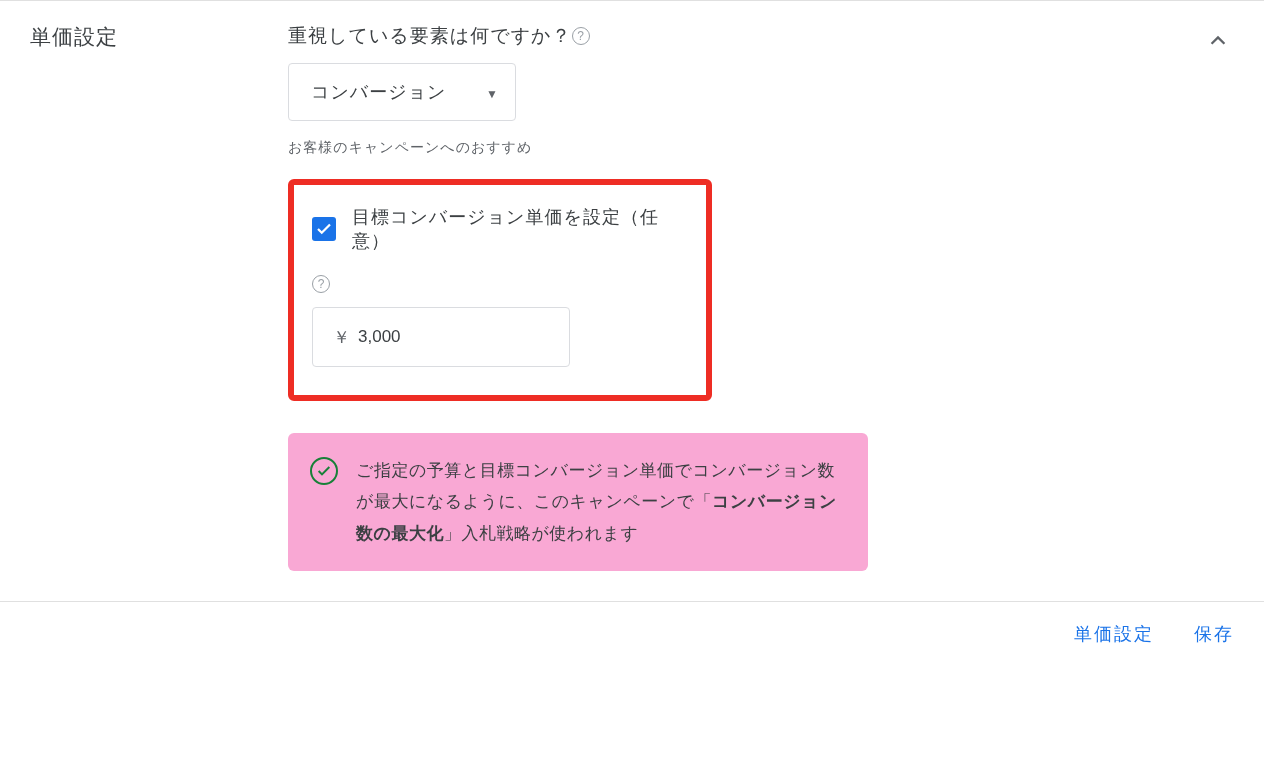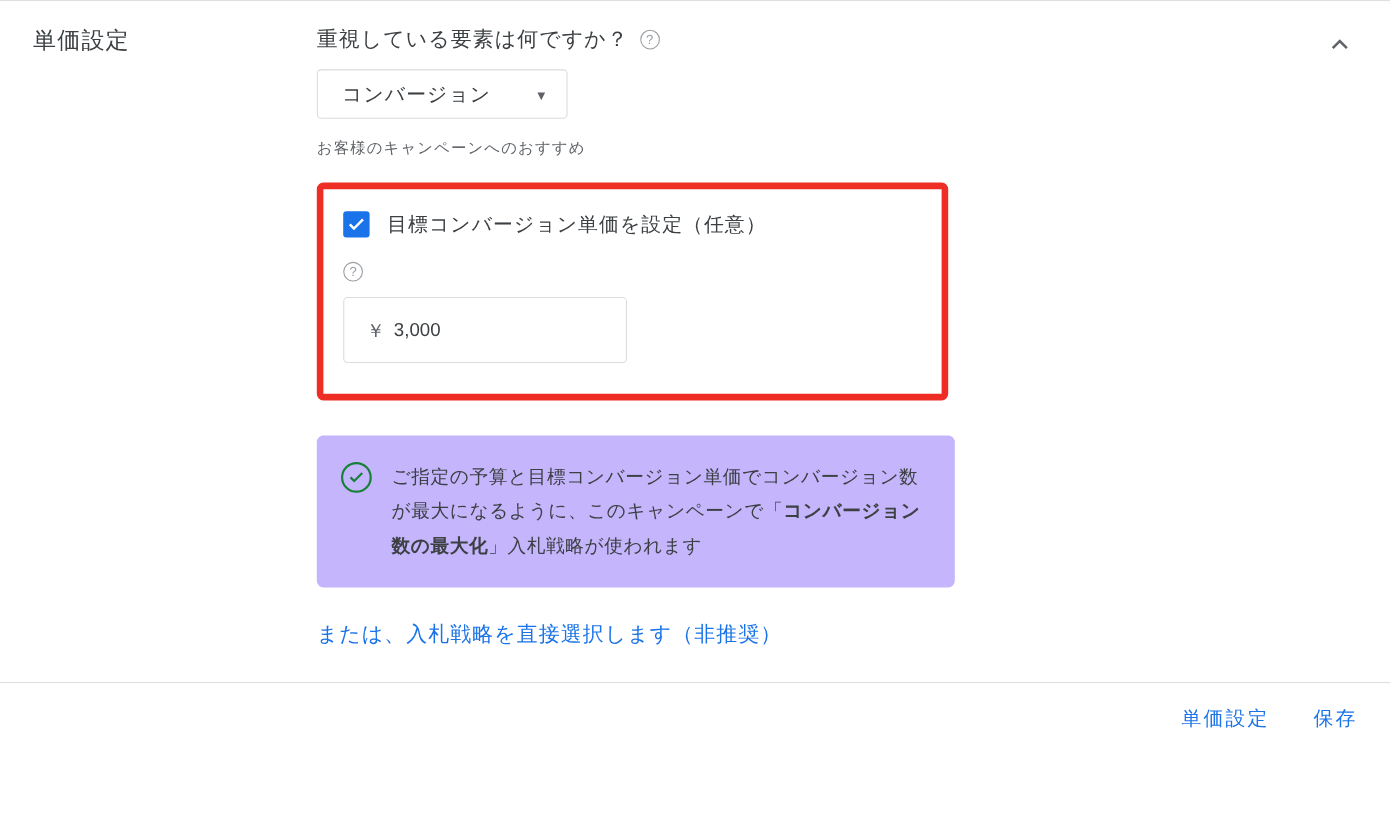--- a/index.html
+++ b/index.html
@@ -18,58 +18,58 @@
       position: relative;
     }
     .left-col { width: 258px; flex: 0 0 258px; }
     .left-col h2 { font-size: 21px; font-weight: 400; color: #3c4043; letter-spacing: 1px; }
     .right-col { flex: 1; }
     .collapse-btn {
       position: absolute; right: 28px; top: 22px;
       width: 36px; height: 36px; display:flex; align-items:center; justify-content:center;
       color:#5f6368; cursor:pointer; border-radius:50%;
     }
-    .q-row { display:flex; align-items:center; gap:10px; margin-bottom:14px; }
+    .q-row { display:flex; align-items:center; margin-bottom:14px; }
     .q-row .q { font-size:19px; color:#3c4043; letter-spacing:1px; }
     .help-icon {
       width:18px; height:18px; border:1.5px solid #9aa0a6; border-radius:50%;
       display:inline-flex; align-items:center; justify-content:center;
       font-size:12px; color:#9aa0a6; line-height:1; user-select:none;
     }
     .dropdown {
       border:1px solid #dadce0; border-radius:4px;
-      height:45px; width:228px; padding: 0 16px 0 22px;
+      height:58px; width:228px; padding: 0 16px 0 22px;
       display:flex; align-items:center; justify-content:space-between;
       font-size:18px; color:#3c4043; cursor:pointer; letter-spacing:1px;
     }
     .dropdown .tri { color:#5f6368; font-size:12px; margin-top:3px; }
     .rec { font-size:14px; color:#5f6368; margin-top:18px; letter-spacing:1px; }
 
     .highlight-box {
       border:6px solid #ee2d24; border-radius:6px;
-      margin-top:22px; padding: 20px 18px 28px 18px; width:574px;
+      margin-top:22px; padding: 20px 18px 28px 18px; width:424px;
     }
     .cb-row { display:flex; align-items:center; gap:16px; margin-bottom:22px; }
     .checkbox {
       width:24px; height:24px; background:#1a73e8; border-radius:3px;
       display:flex; align-items:center; justify-content:center; cursor:pointer; flex-shrink:0;
     }
     .checkbox svg { width:18px; height:18px; }
     .cb-label { font-size:18px; color:#3c4043; letter-spacing:1px; }
     .sub-q { display:flex; align-items:center; gap:10px; margin-bottom:14px; }
     .sub-q .lbl { font-size:18px; color:#3c4043; letter-spacing:1px; }
     .textfield {
       border:1px solid #dadce0; border-radius:4px; height:60px; width:258px;
       padding: 0 20px; display:flex; align-items:center; gap:8px;
       font-size:17px; color:#3c4043;
     }
     .currency { color:#5f6368; }
 
     .info-box {
-      background:#c4b5fd; border-radius:6px; padding:22px 22px 22px 22px;
+      background:#f9a8d4; border-radius:6px; padding:22px 22px 22px 22px;
       width:580px; margin-top:32px; display:flex; gap:18px;
     }
     .check-circle {
       width:28px; height:28px; border:2.5px solid #188038; border-radius:50%;
       display:flex; align-items:center; justify-content:center; flex-shrink:0; margin-top:2px;
     }
     .check-circle svg { width:16px; height:16px; }
     .info-text { font-size:17px; color:#3c4043; line-height:1.85; letter-spacing:0.5px; }
     .info-text b { font-weight:700; }
 
@@ -128,21 +128,20 @@
       <span class="check-circle">
         <svg viewBox="0 0 24 24">
             <path fill="none" stroke="#188038" stroke-width="3" d="M4 12 l5 5 l11 -11"></path>
           </svg>
       </span>
       <div class="info-text">
         <span>ご指定の予算と目標コンバージョン単価でコンバージョン数が最大になるように、このキャンペーンで「</span><b>コンバージョン数の最大化</b><span>」入札戦略が使われます</span>
       </div>
     </div>
 
-    <div class="alt-link">または、入札戦略を直接選択します（非推奨）</div>
   </div>
 
   <div class="collapse-btn">
     <svg width="22" height="22" viewBox="0 0 24 24">
         <path fill="none" stroke="#5f6368" stroke-width="2.5" d="M5 15 l7 -7 l7 7"></path>
       </svg>
   </div>
 </div>
 
 <div class="footer">

